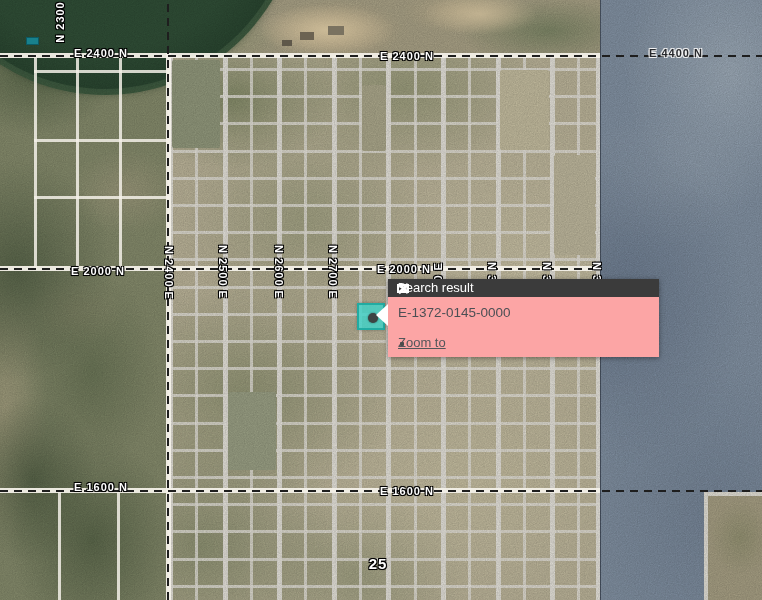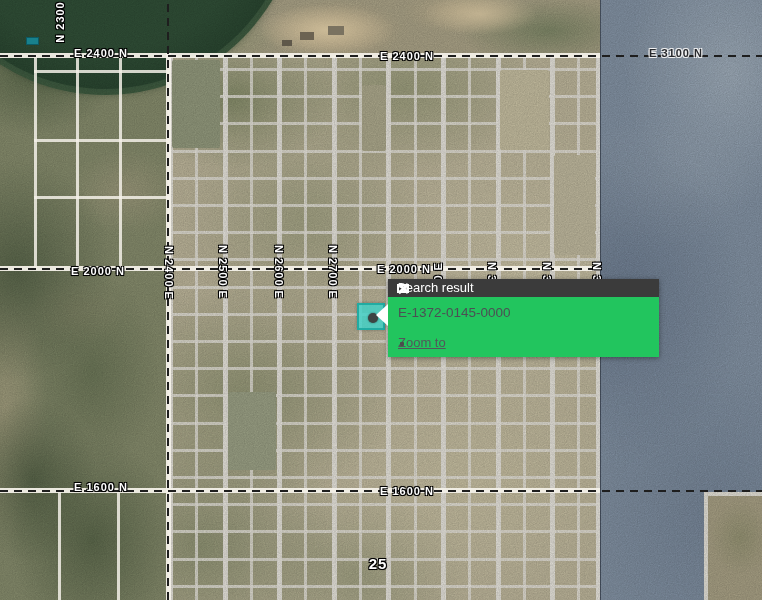--- a/index.html
+++ b/index.html
@@ -131,21 +131,21 @@
   }
   .popup-header > *{position:static;}
   .popup-title{flex:1;font-size:13px;color:#ffffff;line-height:18px;}
   .icon-max{width:12px;height:9px;border:2px solid #ffffff;margin-right:9px;cursor:pointer;}
   .icon-close{width:12px;height:12px;cursor:pointer;}
   .icon-close::before,.icon-close::after{
     content:"";position:absolute;left:5px;top:0;width:2.5px;height:13px;background:#fff;
   }
   .icon-close::before{transform:rotate(45deg);}
   .icon-close::after{transform:rotate(-45deg);}
-  .popup-body{left:0;top:18px;right:0;bottom:0;background:#22c55e;}
+  .popup-body{left:0;top:18px;right:0;bottom:0;background:#fca5a5;}
   .popup-result{left:10px;top:8px;font-size:13.5px;color:#4c4f54;position:absolute;}
   .popup-footer{left:10px;right:10px;bottom:7px;height:16px;display:flex;align-items:center;justify-content:space-between;}
   .popup-footer > *{position:static;}
   .zoomto{font-size:13px;color:#53565a;text-decoration:underline;cursor:pointer;}
   .dots{display:flex;gap:3px;cursor:pointer;padding:2px;}
   .dots i{position:static;display:block;width:3.5px;height:3.5px;border-radius:50%;background:#4c4c4c;}
 </style>
 </head>
 <body>
 
@@ -192,21 +192,21 @@
   <div class="bldg-teal"></div>
 
   <div class="dash-h" style="left:0;top:55px;width:762px;"></div>
   <div class="dash-h" style="left:0;top:268px;width:600px;"></div>
   <div class="dash-h" style="left:0;top:490px;width:762px;"></div>
   <div class="dash-v" style="left:167px;top:0;height:600px;"></div>
 
   <div class="maplabel vert-up" style="left:60px;top:22px;">N 2300</div>
   <div class="maplabel" style="left:101px;top:53px;">E 2400 N</div>
   <div class="maplabel" style="left:407px;top:56px;">E 2400 N</div>
-  <div class="maplabel dark" style="left:676px;top:53px;">E 3100 N</div>
+  <div class="maplabel dark" style="left:676px;top:53px;">E 4400 N</div>
   <div class="maplabel" style="left:98px;top:271px;">E 2000 N</div>
   <div class="maplabel" style="left:404px;top:269px;">E 2000 N</div>
   <div class="maplabel" style="left:101px;top:487px;">E 1600 N</div>
   <div class="maplabel" style="left:407px;top:491px;">E 1600 N</div>
   <div class="maplabel vert" style="left:169px;top:273px;">N 2400 E</div>
   <div class="maplabel vert" style="left:223px;top:272px;">N 2500 E</div>
   <div class="maplabel vert" style="left:279px;top:272px;">N 2600 E</div>
   <div class="maplabel vert" style="left:333px;top:272px;">N 2700 E</div>
   <div class="maplabel vert-up" style="left:438px;top:289px;">N 2900 E</div>
   <div class="maplabel vert" style="left:492px;top:289px;">N 3000 E</div>

